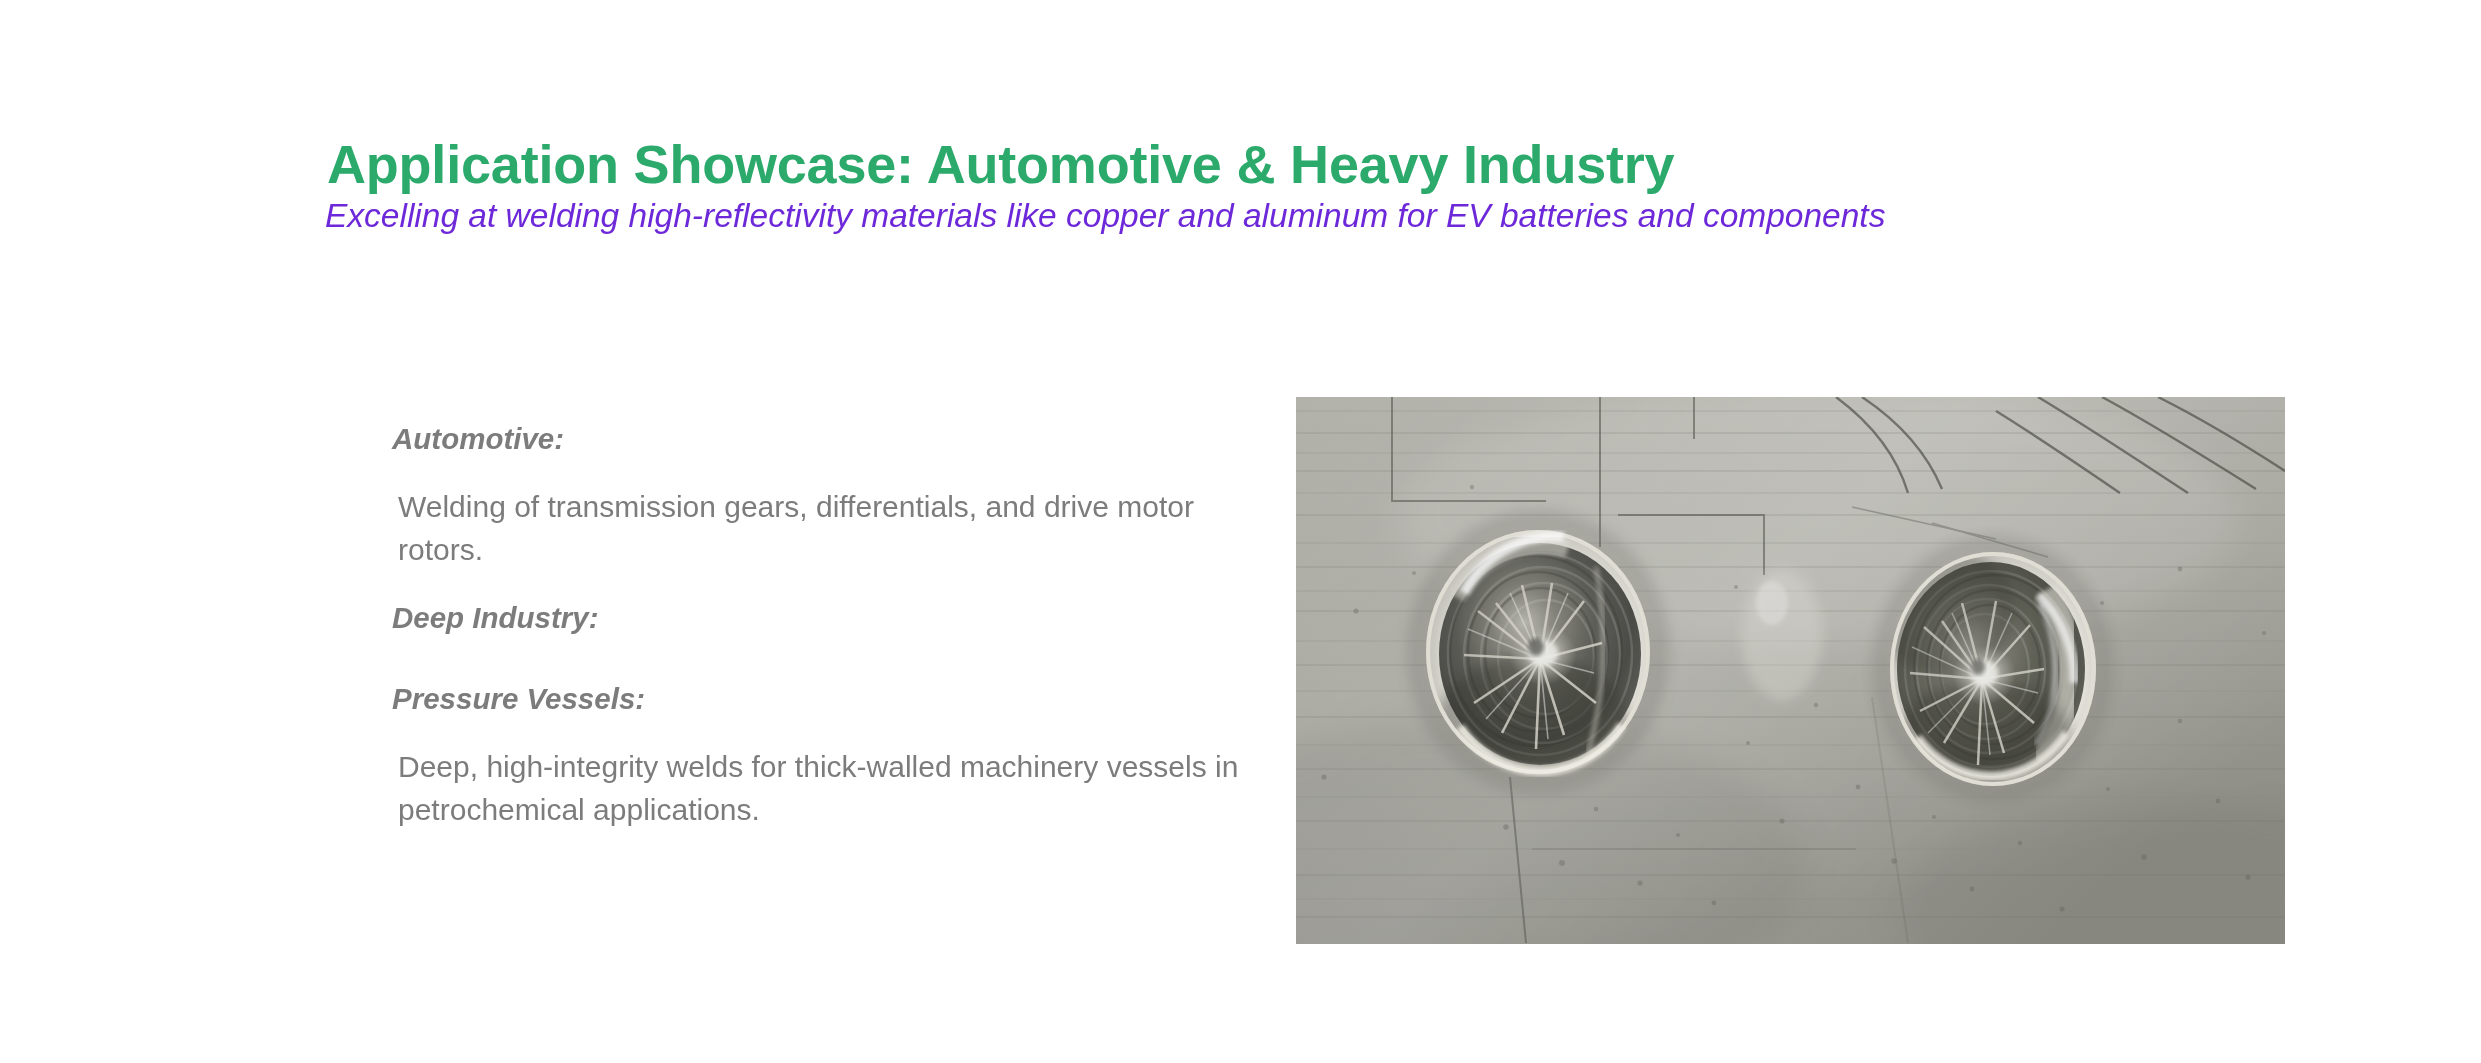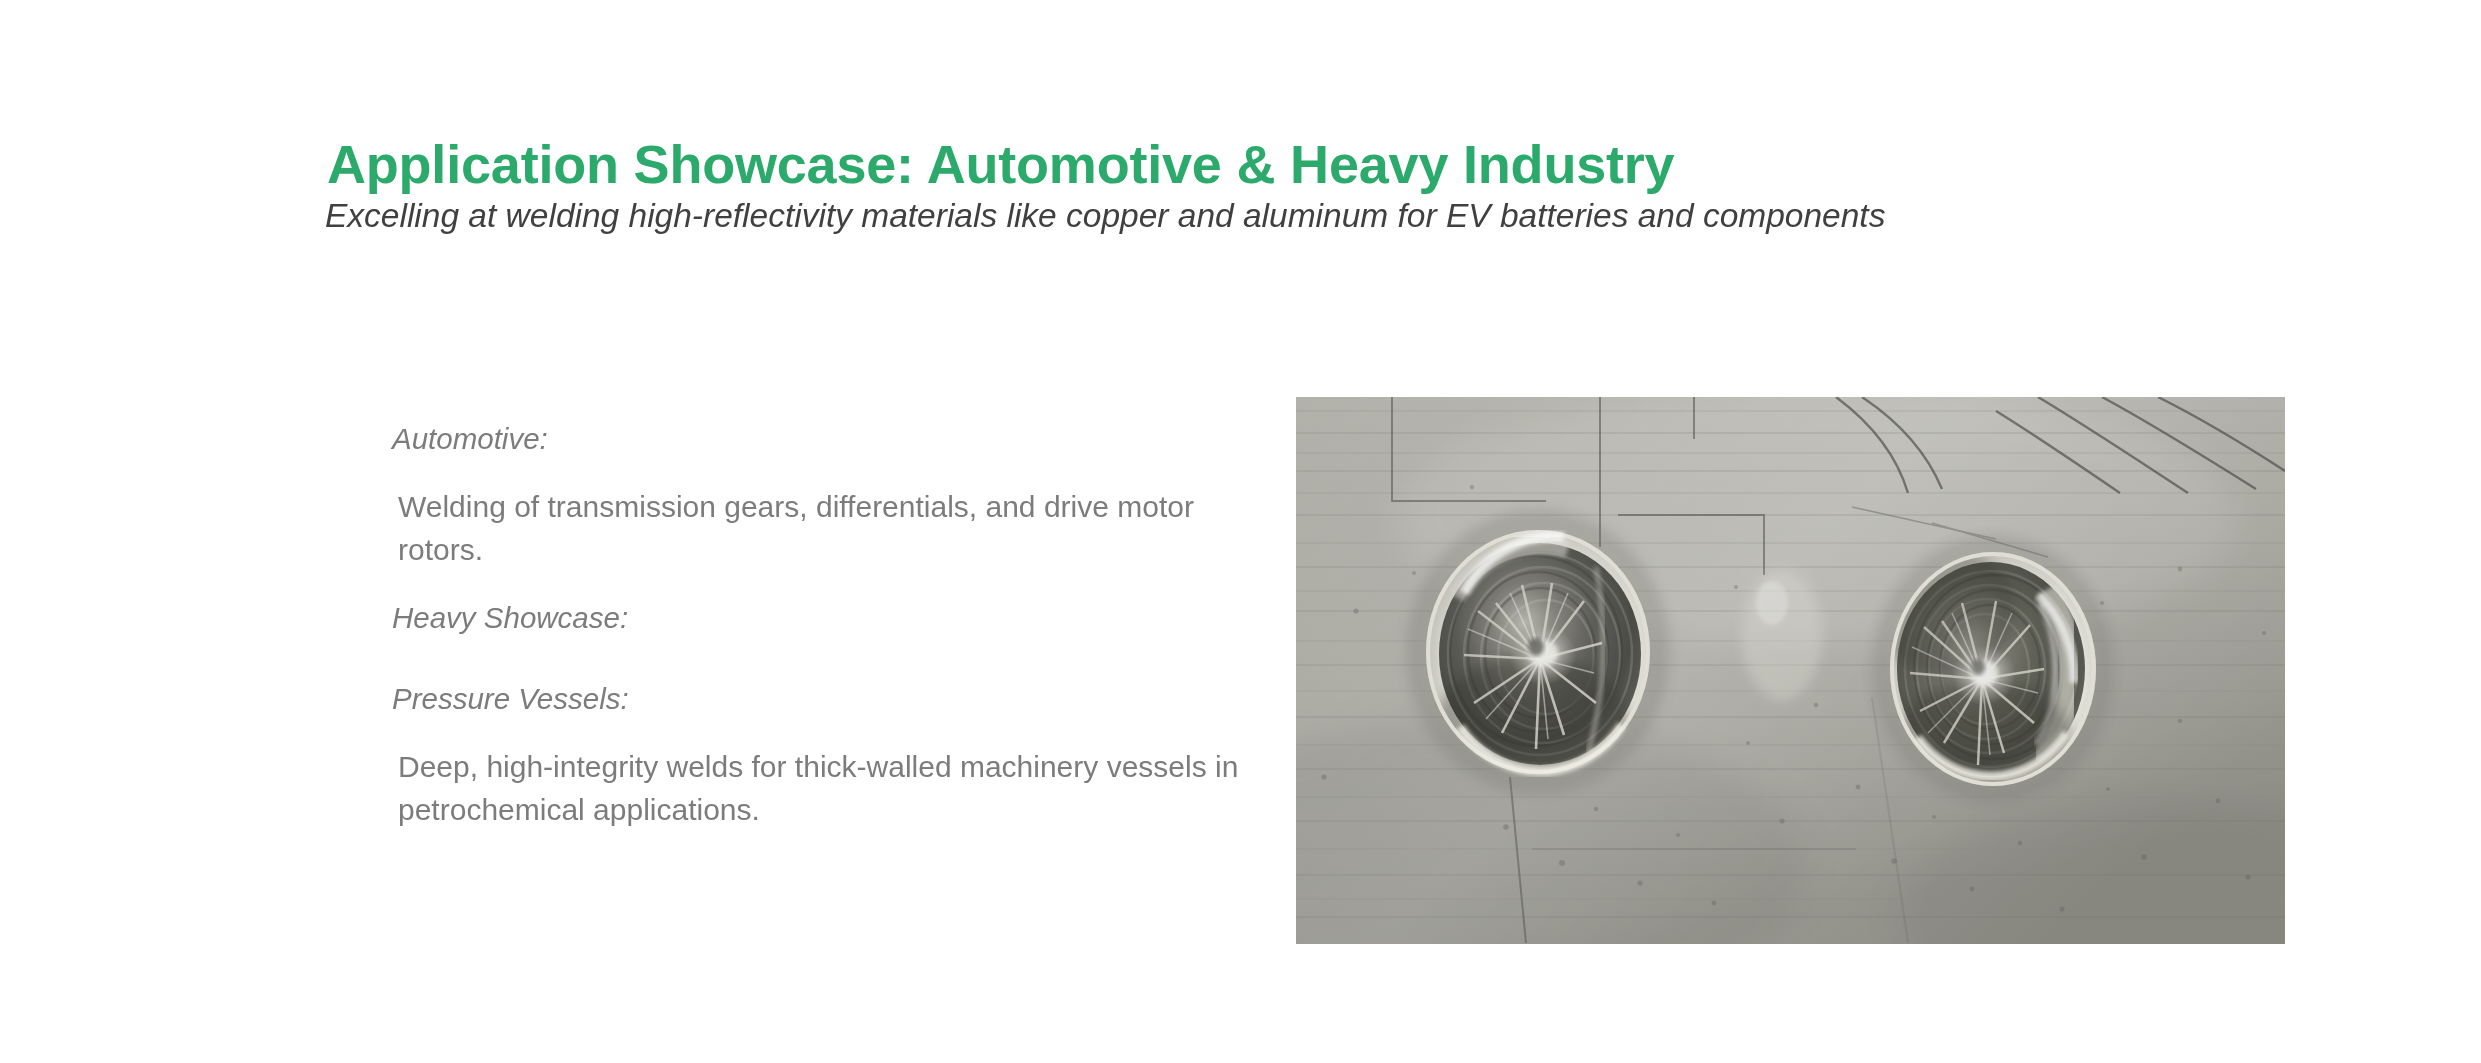--- a/index.html
+++ b/index.html
@@ -36,35 +36,35 @@
     white-space: nowrap;
   }
   .slide-subtitle {
     position: absolute;
     left: 325px;
     top: 196px;
     font-size: 33.5px;
     font-style: italic;
     font-weight: normal;
     line-height: 1.2;
-    color: #404040;
+    color: #6d28d9;
     white-space: nowrap;
   }
 
   
   .content-column {
     position: absolute;
     left: 392px;
     top: 418px;
     width: 860px;
   }
   .bullet-group { margin: 0; }
   .bullet-heading {
     font-size: 29.5px;
-    font-weight: normal;
+    font-weight: bold;
     font-style: italic;
     color: #7C7C7C;
     line-height: 42px;
     margin: 0;
     white-space: nowrap;
   }
   .bullet-body {
     font-size: 30px;
     font-weight: normal;
     font-style: normal;
@@ -101,21 +101,21 @@
 
     <div class="bullet-group">
       <p class="bullet-heading">Automotive:</p>
       <div class="gap-after-head"></div>
       <p class="bullet-body">Welding of transmission gears, differentials, and drive motor rotors.</p>
     </div>
 
     <div class="gap-after-body"></div>
 
     <div class="bullet-group">
-      <p class="bullet-heading">Heavy Showcase:</p>
+      <p class="bullet-heading">Deep Industry:</p>
       <div class="gap-after-head"></div>
     </div>
 
     <div class="gap-after-body"></div>
 
     <div class="bullet-group">
       <p class="bullet-heading">Pressure Vessels:</p>
       <div class="gap-after-head"></div>
       <p class="bullet-body">Deep, high-integrity welds for thick-walled machinery vessels in petrochemical applications.</p>
     </div>

